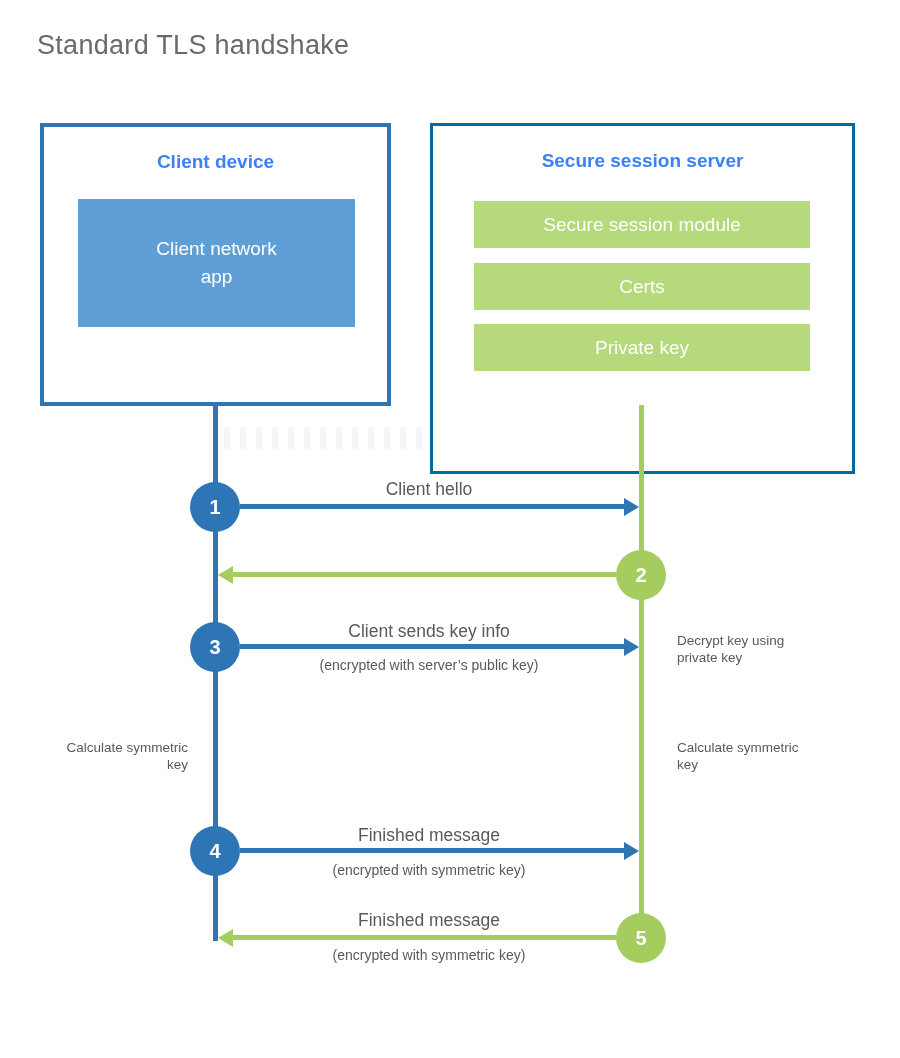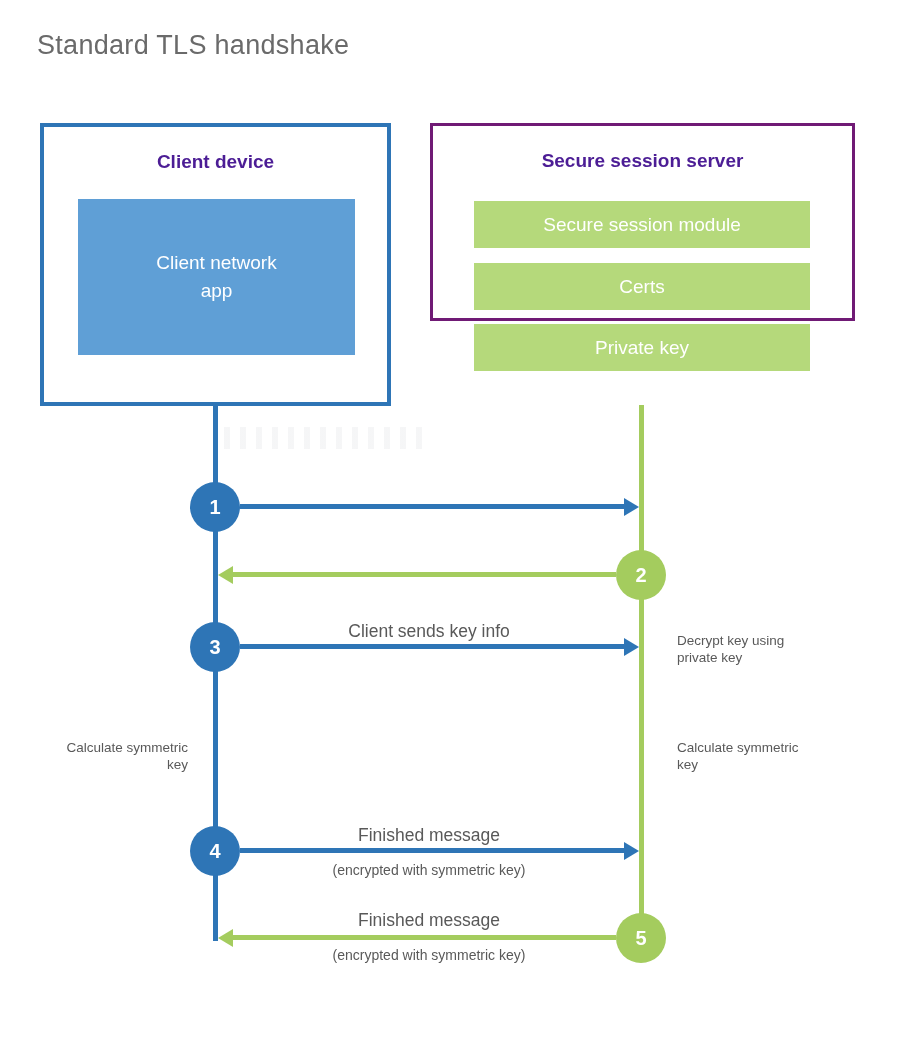--- a/index.html
+++ b/index.html
@@ -30,40 +30,40 @@
 
   .client-box {
     left: 40px;
     width: 351px;
     height: 283px;
     border: 4px solid #2e75b6;
   }
   .server-box {
     left: 430px;
     width: 425px;
-    height: 198px;
-    border: 3px solid #701a75;
+    height: 351px;
+    border: 3px solid #0369a1;
   }
 
   .box-title {
     position: absolute;
     left: 0; right: 0;
     top: 24px;
     text-align: center;
     font-size: 19px;
     font-weight: 700;
-    color: #4c1d95;
+    color: #3b82f6;
   }
 
   .client-app {
     position: absolute;
     left: 34px;
     top: 72px;
     width: 277px;
-    height: 156px;
+    height: 128px;
     background: #5f9fd6;
     display: flex;
     align-items: center;
     justify-content: center;
     text-align: center;
     color: #ffffff;
     font-size: 19px;
     line-height: 28px;
   }
   .client-app span { display: inline-block; width: 145px; }
@@ -193,33 +193,35 @@
   </div>
 
   <div class="vline blue"></div>
   <div class="vline green"></div>
   <div class="ghost-artifact"></div>
 
   <div class="arrow-1">
     <div class="arrow-shaft shaft-blue"></div>
     <div class="arrow-head"></div>
   </div>
+  <div class="msg-label label-1">Client hello</div>
   <div class="step-circle blue circle-1">1</div>
 
   <div class="arrow-2">
     <div class="arrow-shaft shaft-green"></div>
     <div class="arrow-head"></div>
   </div>
   <div class="step-circle green circle-2">2</div>
 
   <div class="arrow-3">
     <div class="arrow-shaft shaft-blue"></div>
     <div class="arrow-head"></div>
   </div>
   <div class="msg-label label-3">Client sends key info</div>
+  <div class="msg-sublabel sublabel-3">(encrypted with server’s public key)</div>
   <div class="step-circle blue circle-3">3</div>
   <div class="side-note note-decrypt">Decrypt key using private key</div>
 
   <div class="side-note note-calc-left">Calculate symmetric key</div>
   <div class="side-note note-calc-right">Calculate symmetric key</div>
 
   <div class="arrow-4">
     <div class="arrow-shaft shaft-blue"></div>
     <div class="arrow-head"></div>
   </div>

